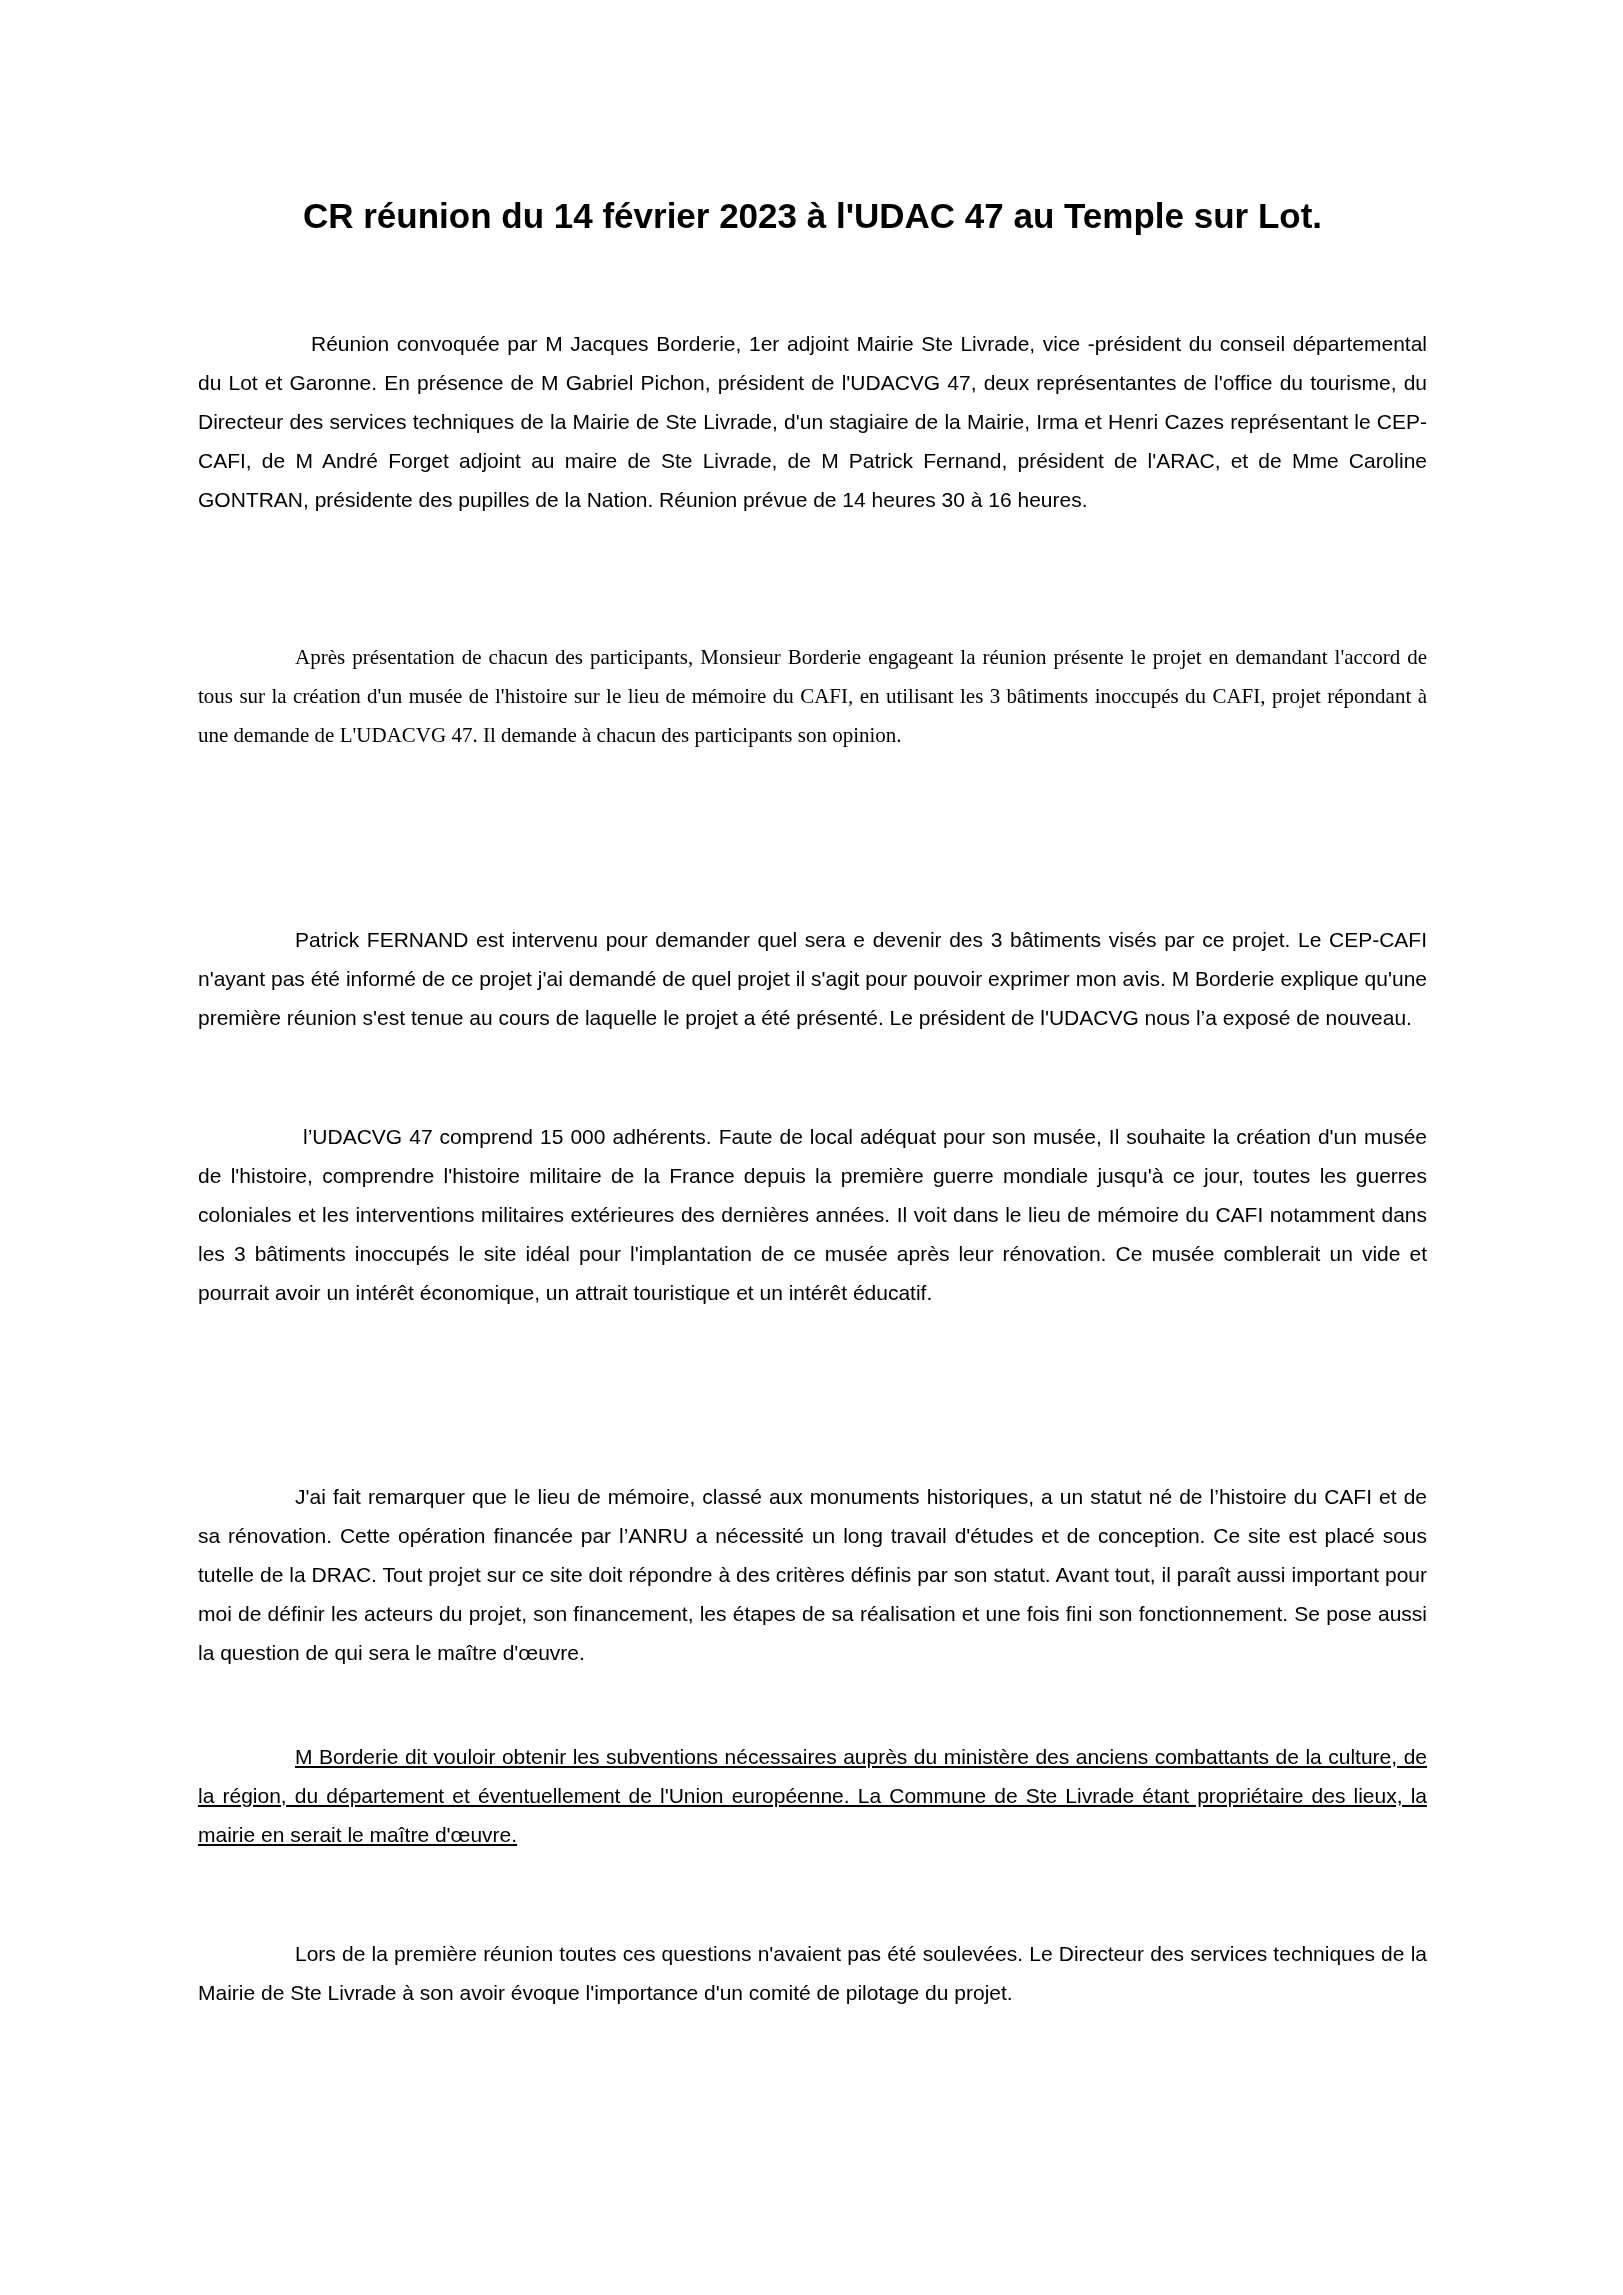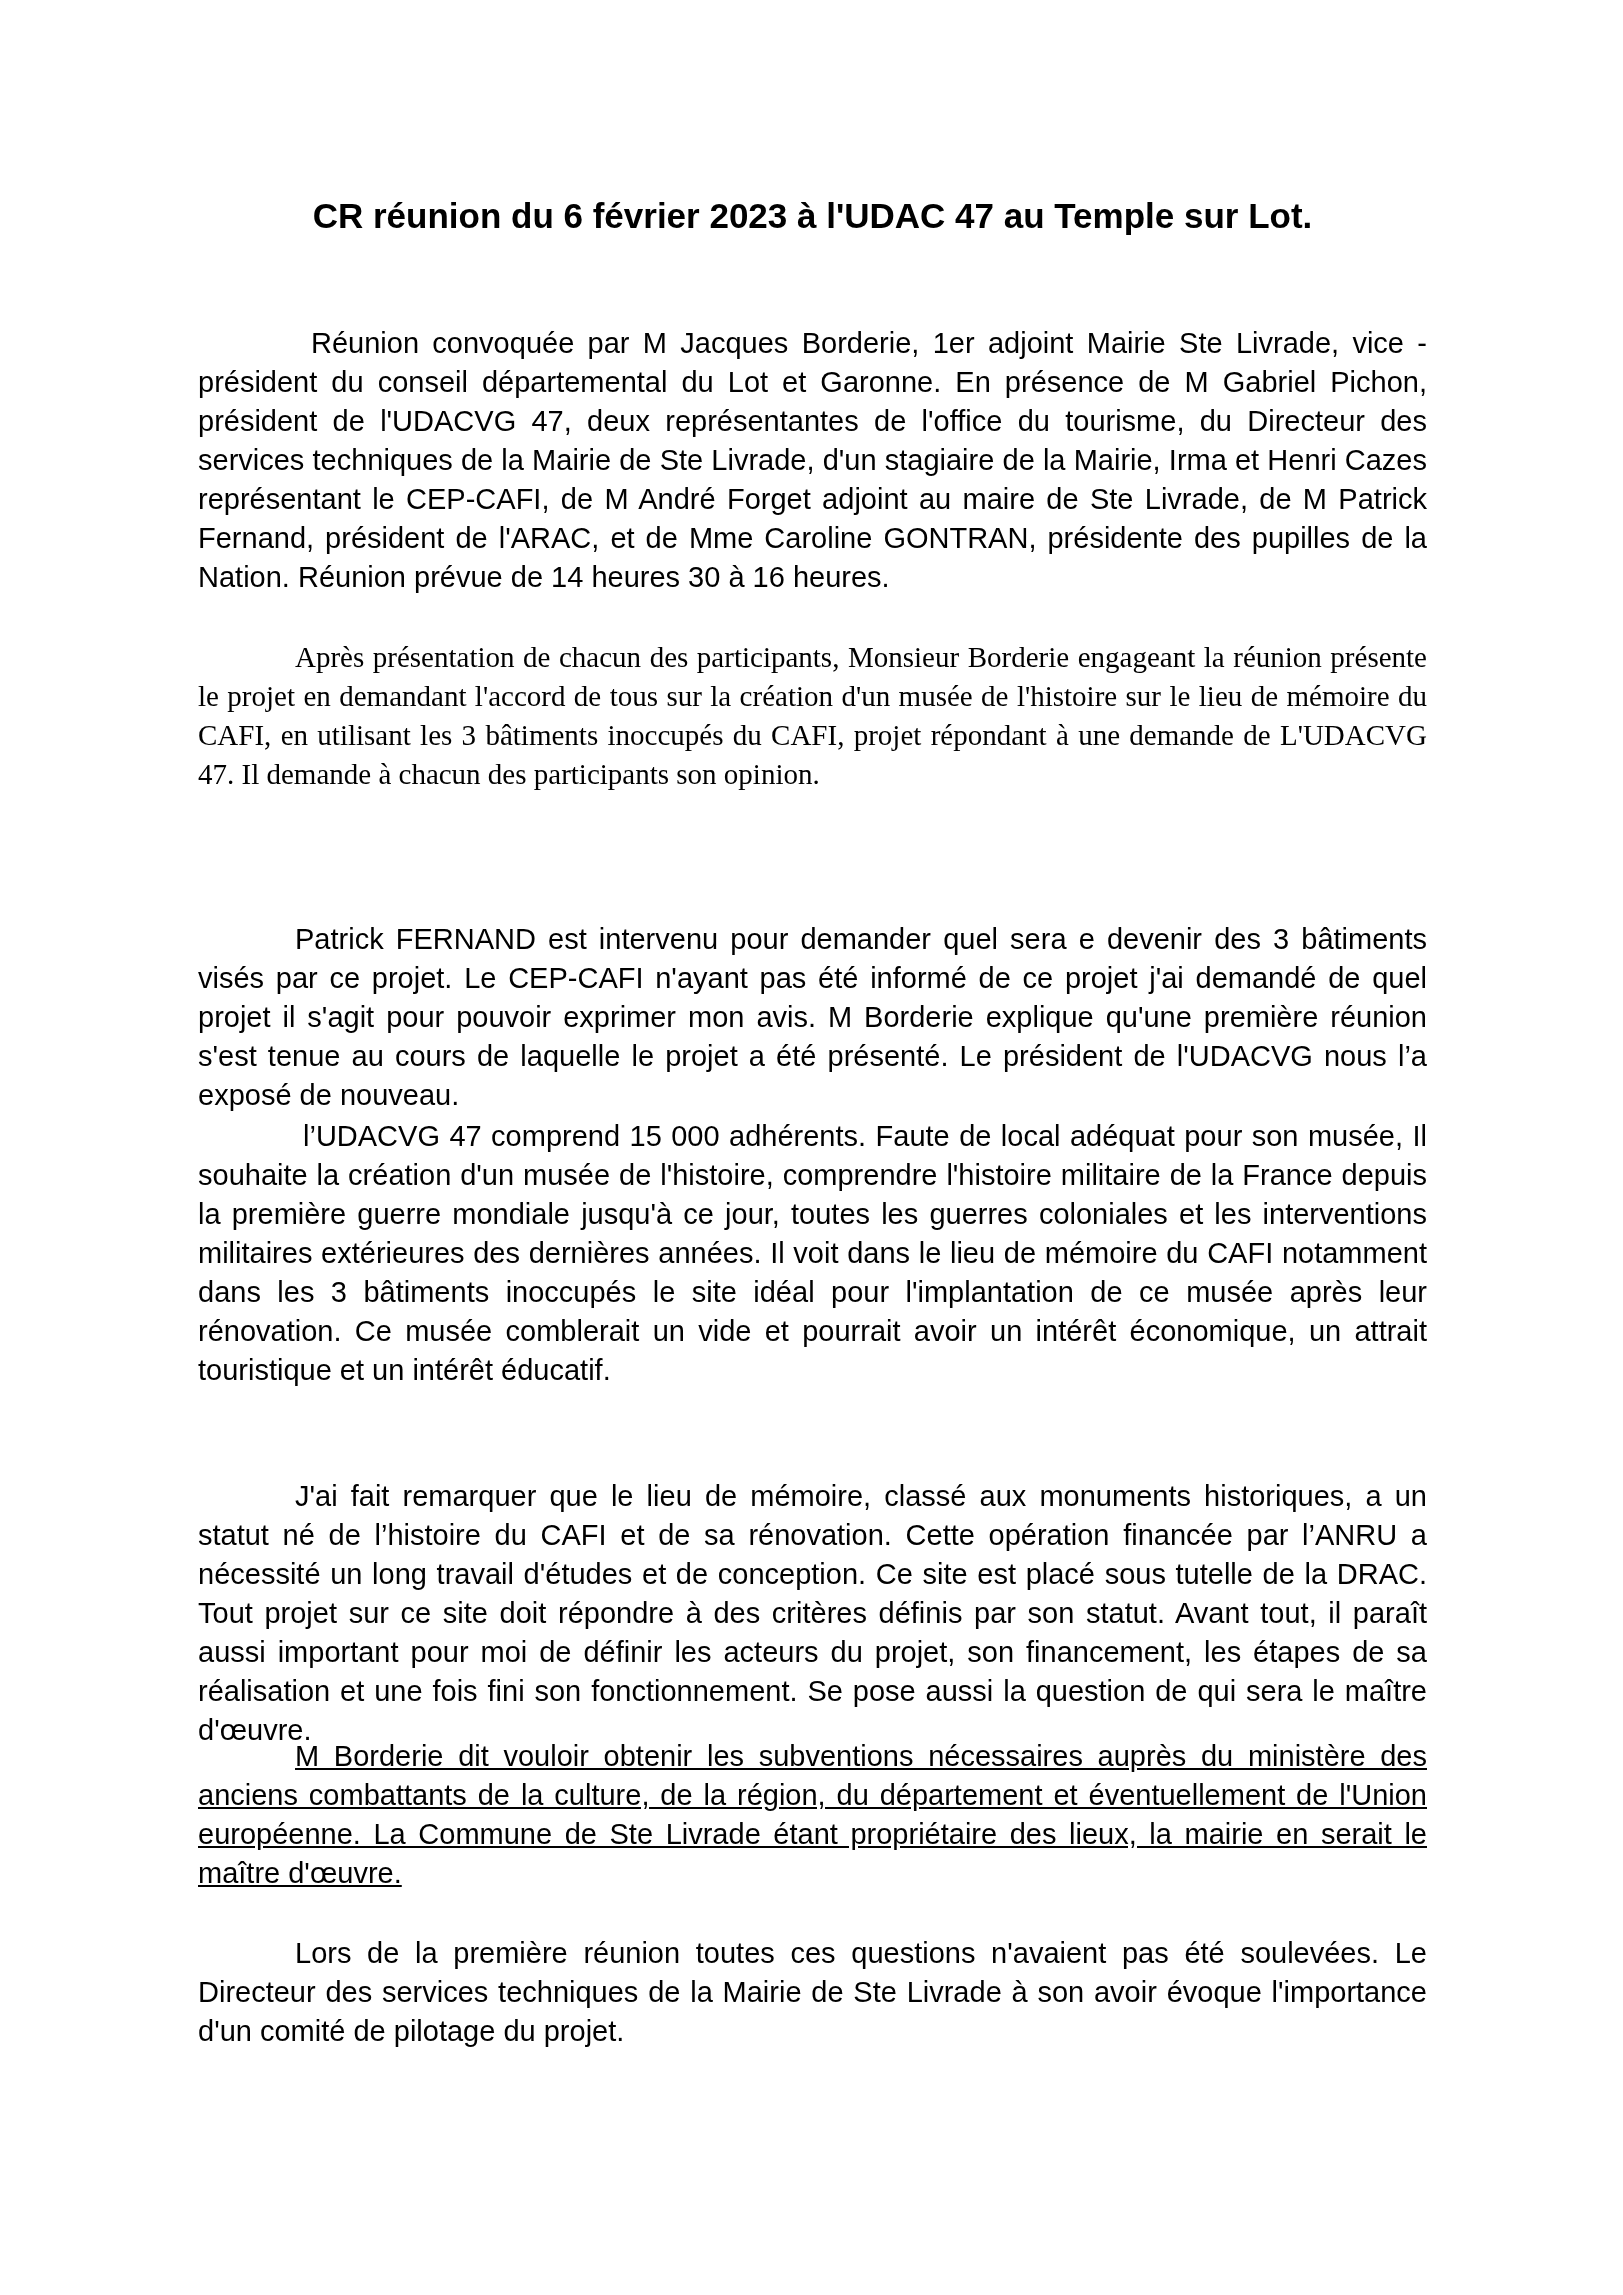--- a/index.html
+++ b/index.html
@@ -31,40 +31,40 @@
     font-size: 35px;
     line-height: 42px;
     margin: 0;
     white-space: nowrap;
   }
   .para {
     position: absolute;
     left: 0;
     width: 1229px;
     margin: 0;
-    font-size: 29px;
+    font-size: 21px;
     line-height: 39px;
     text-align: justify;
     text-align-last: left;
     text-indent: 97px;
     white-space: normal;
   }
   .p1 { top: 324px; text-indent: 113px; }
   .p2 { top: 638px; font-family: Liberation Serif, serif; }
   .p3 { top: 920px; }
   .p4 { top: 1109px; text-indent: 105px; margin-top: 8px; }
   .p5 { top: 1477px; }
   .p6 { top: 1737px; text-decoration: underline; }
   .p7 { top: 1934px; }
 </style>
 </head>
 <body>
 
 <div class="page">
-  <h1 class="title">CR réunion du 6 février 2023 à l'UDAC 47 au Temple sur Lot.</h1>
+  <h1 class="title">CR réunion du 14 février 2023 à l'UDAC 47 au Temple sur Lot.</h1>
 
   <p class="para p1">Réunion convoquée par M Jacques Borderie, 1er adjoint Mairie Ste Livrade, vice -président du conseil départemental du Lot et Garonne. En présence de M Gabriel Pichon, président de l'UDACVG 47, deux représentantes de  l'office du tourisme, du Directeur des services techniques de la Mairie de Ste Livrade, d'un stagiaire de la Mairie, Irma et Henri Cazes représentant le CEP-CAFI, de M André Forget adjoint au maire de Ste Livrade, de M Patrick Fernand, président de l'ARAC, et de Mme Caroline GONTRAN, présidente des pupilles de la Nation. Réunion prévue de 14 heures 30 à 16 heures.</p>
   <p class="para p2">Après présentation de chacun des participants, Monsieur Borderie engageant la réunion présente le projet en demandant l'accord de tous sur la création d'un musée de l'histoire sur le lieu de mémoire du CAFI, en utilisant les 3 bâtiments inoccupés du CAFI, projet répondant à une demande de L'UDACVG 47. Il demande à chacun des participants son opinion.</p>
   <p class="para p3">Patrick FERNAND est intervenu pour demander quel sera e devenir des 3 bâtiments visés par ce projet. Le CEP-CAFI n'ayant pas été informé de ce projet j'ai demandé de quel projet il s'agit pour pouvoir exprimer mon avis. M Borderie explique qu'une première réunion s'est tenue au cours de laquelle le projet a été présenté. Le président de l'UDACVG nous l’a exposé de nouveau.</p>
   <p class="para p4">l’UDACVG 47 comprend 15 000 adhérents. Faute de local adéquat pour son musée, Il souhaite la création d'un musée de l'histoire, comprendre l'histoire militaire de la France depuis la première guerre mondiale jusqu'à ce jour, toutes les guerres coloniales et les interventions militaires extérieures des dernières années. Il voit dans le lieu de mémoire du CAFI notamment dans les 3 bâtiments inoccupés le site idéal pour l'implantation de ce musée après leur rénovation. Ce musée comblerait un vide et pourrait avoir un intérêt économique, un attrait touristique et un intérêt éducatif.</p>
   <p class="para p5">J'ai fait remarquer que le lieu de mémoire, classé aux monuments historiques, a un statut né de l’histoire du CAFI et de sa rénovation. Cette opération financée par l’ANRU a nécessité un long travail d'études et de conception. Ce site est placé sous tutelle de la DRAC. Tout projet sur ce site doit répondre à des critères définis par son statut. Avant tout, il paraît aussi important pour moi de définir les acteurs du projet, son financement, les étapes de sa réalisation et une fois fini son fonctionnement. Se pose aussi la question de qui sera le maître d'œuvre.</p>
   <p class="para p6">M Borderie dit vouloir obtenir les subventions nécessaires auprès du ministère des anciens combattants de la culture, de la région, du département et éventuellement de l'Union européenne. La Commune de Ste Livrade étant  propriétaire des lieux, la mairie en serait le maître d'œuvre.</p>
   <p class="para p7">Lors de  la première réunion toutes ces questions n'avaient pas été soulevées. Le Directeur des services techniques de la Mairie de Ste Livrade à son avoir évoque l'importance d'un comité de pilotage du projet.</p>
 </div>
 

